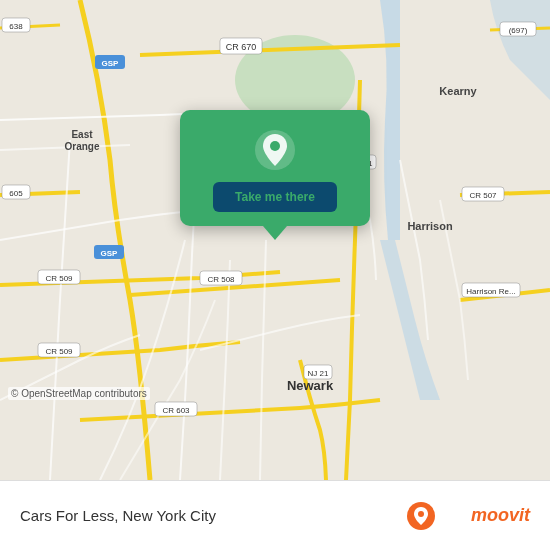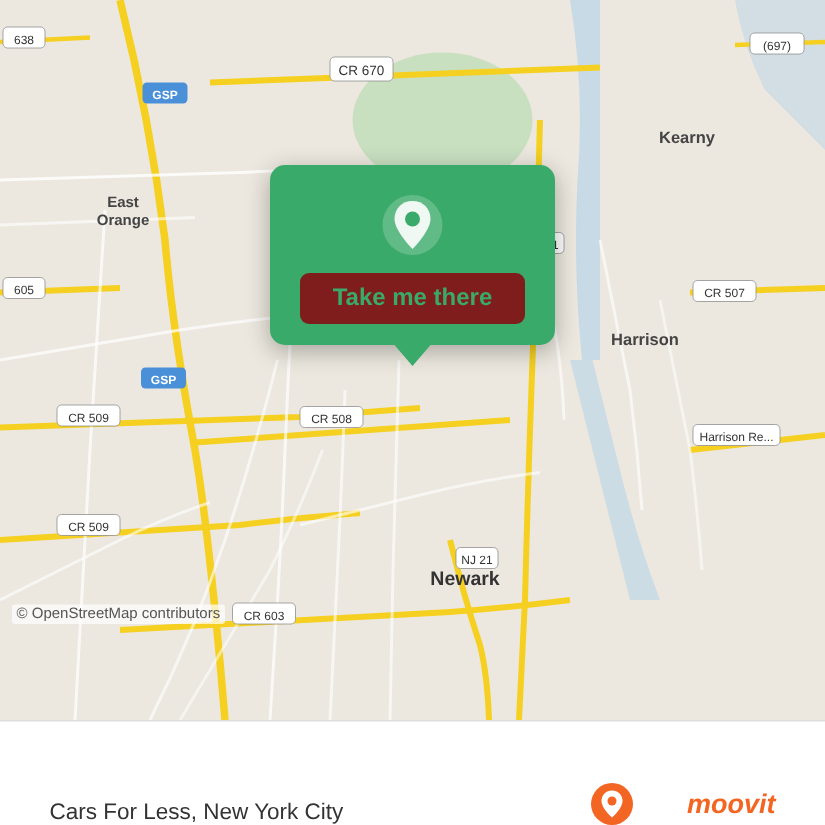--- a/index.html
+++ b/index.html
@@ -18,23 +18,23 @@
       overflow: hidden;
       background-color: #e8e0d8;
     }
 
     
     #bottom-bar {
       width: 550px;
       height: 70px;
       background: #fff;
       display: flex;
-      align-items: flex-end;
+      align-items: center;
       justify-content: space-between;
-      padding: 0 33px;
+      padding: 0 20px;
       border-top: 1px solid #ddd;
     }
 
     #bottom-bar-text {
       font-size: 15px;
       color: #333;
       font-weight: 400;
     }
 
     #moovit-logo {
@@ -60,21 +60,21 @@
       font-size: 18px;
       color: #f26522;
       font-weight: bold;
       font-style: italic;
       margin-left: 32px;
     }
 
     
     #attribution {
       position: absolute;
-      bottom: 64px;
+      bottom: 80px;
       left: 8px;
       font-size: 10px;
       color: #555;
       background: rgba(255,255,255,0.7);
       padding: 1px 3px;
       border-radius: 2px;
     }
 
     
     #popup-card {
@@ -106,26 +106,26 @@
       border-top: 14px solid #3aaa6a;
     }
 
     .pin-icon {
       width: 44px;
       height: 44px;
       margin-bottom: 10px;
     }
 
     #take-me-there-btn {
-      background: #7f1d1d;
+      background: #0c4a6e;
       color: #3aaa6a;
       border: none;
       border-radius: 6px;
       padding: 8px 22px;
-      font-size: 16px;
+      font-size: 12px;
       font-weight: 600;
       cursor: pointer;
       white-space: nowrap;
     }
 
     
     .roads-svg {
       position: absolute;
       top: 0; left: 0;
       width: 100%;

